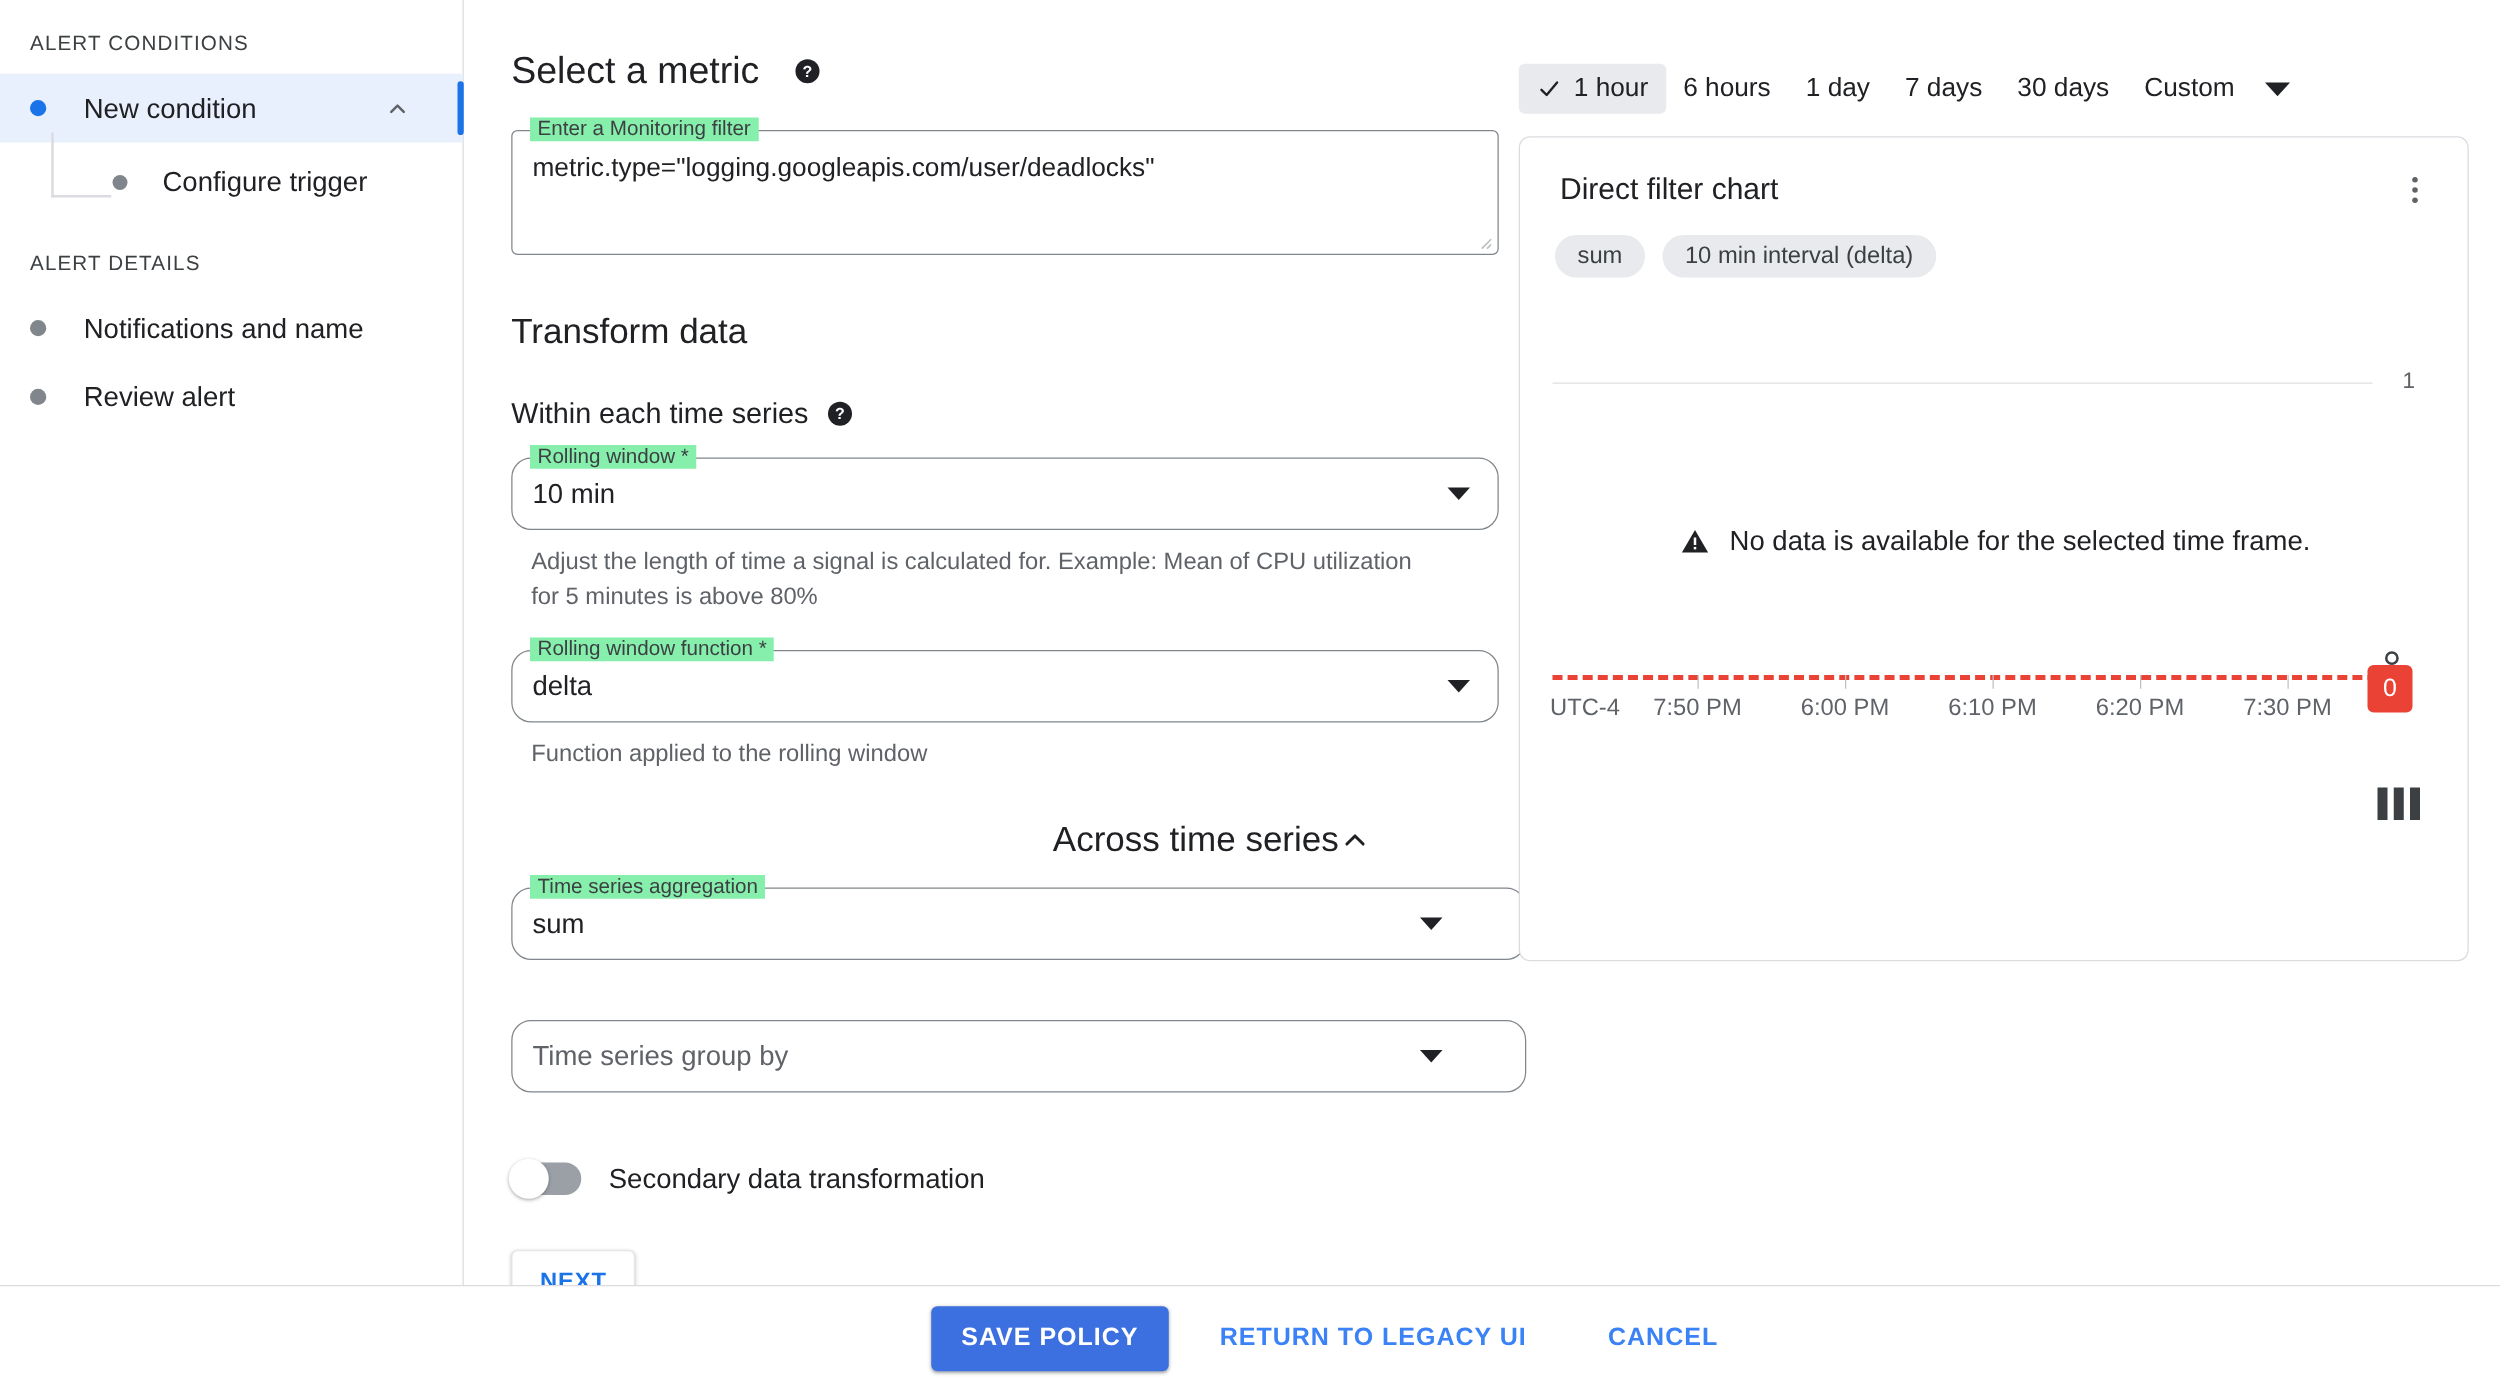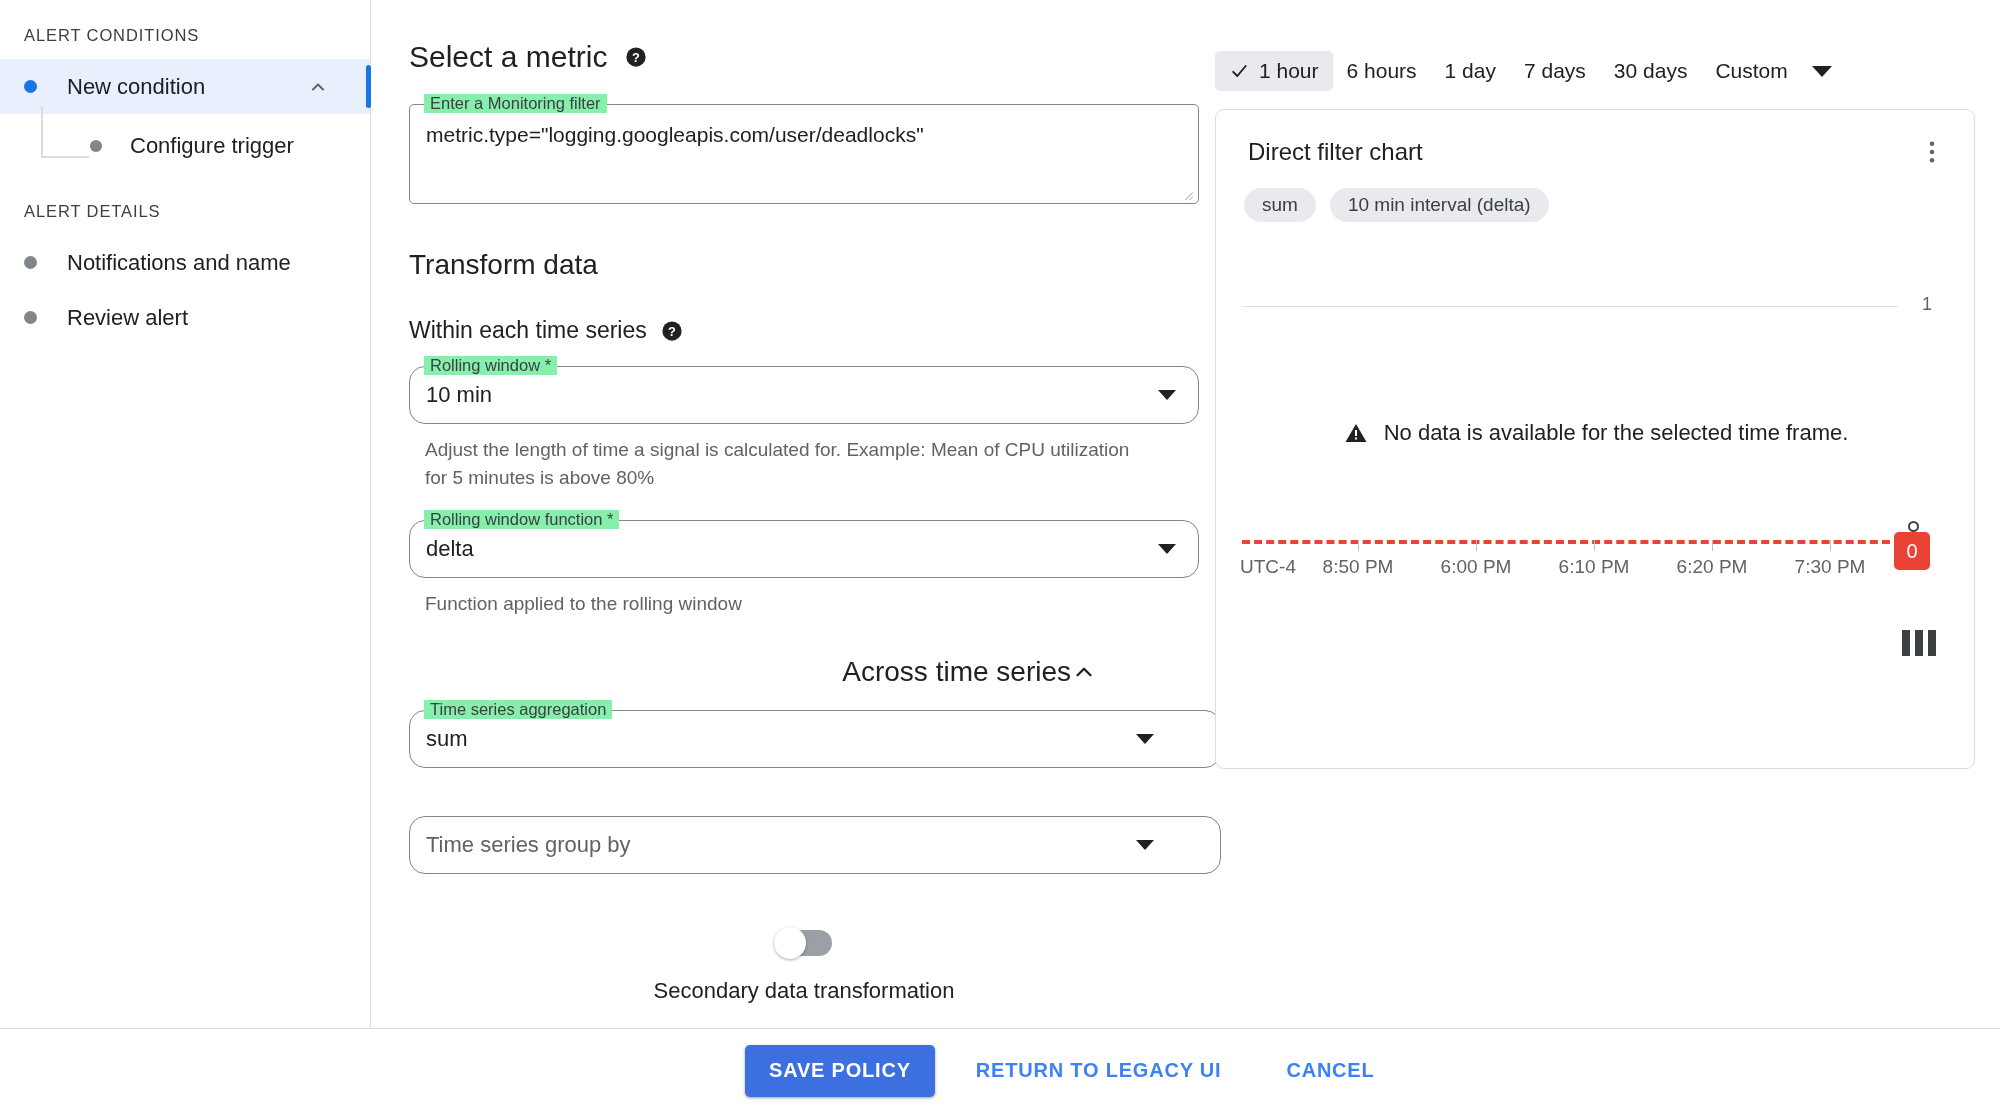--- a/index.html
+++ b/index.html
@@ -74,21 +74,21 @@
   .nav-sub .dot { width: 12px; height: 12px; }
   .nav-sub .nav-label { margin-left: 28px; }
 
   
   .form-col {
     position: absolute; left: 409px; top: 0;
     width: 790px;
   }
   .h1 {
     font-size: 30px; font-weight: 400; color: #202124;
-    display: flex; align-items: center; gap: 18px;
+    display: flex; align-items: center; gap: 28px;
     margin-top: 40px;
   }
   .h2 {
     font-size: 28px; font-weight: 400; color: #202124;
     margin-top: 45px;
   }
   .h3 {
     font-size: 23px; font-weight: 400; color: #202124;
     display: flex; align-items: center; gap: 14px;
     margin-top: 36px;
@@ -159,21 +159,20 @@
     margin-top: 38px;
     width: 688px;
   }
   .section-head .h2 { margin-top: 0; }
   .collapse-btn { width: 26px; height: 26px; cursor: pointer; }
 
   
   .toggle-row {
     display: flex; align-items: center; gap: 22px;
     margin-top: 56px;
-    flex-direction: column;
   }
   .toggle {
     position: relative;
     width: 56px; height: 26px;
     border-radius: 13px;
     background: #9aa0a6;
     flex: 0 0 auto;
     cursor: pointer;
   }
   .toggle .knob {
@@ -549,21 +548,21 @@
         <span class="threshold-handle"></span>
         <span class="threshold-badge">0</span>
 
         <span class="tick" style="left:118px"></span>
         <span class="tick" style="left:236px"></span>
         <span class="tick" style="left:354px"></span>
         <span class="tick" style="left:472px"></span>
         <span class="tick" style="left:590px"></span>
 
         <span class="xlabel first">UTC-4</span>
-        <span class="xlabel" style="left:118px">8:50 PM</span>
+        <span class="xlabel" style="left:118px">7:50 PM</span>
         <span class="xlabel" style="left:236px">6:00 PM</span>
         <span class="xlabel" style="left:354px">6:10 PM</span>
         <span class="xlabel" style="left:472px">6:20 PM</span>
         <span class="xlabel" style="left:590px">7:30 PM</span>
       </div>
 
       <div class="legend-icon">
         <i></i>
         <i></i>
         <i></i>

